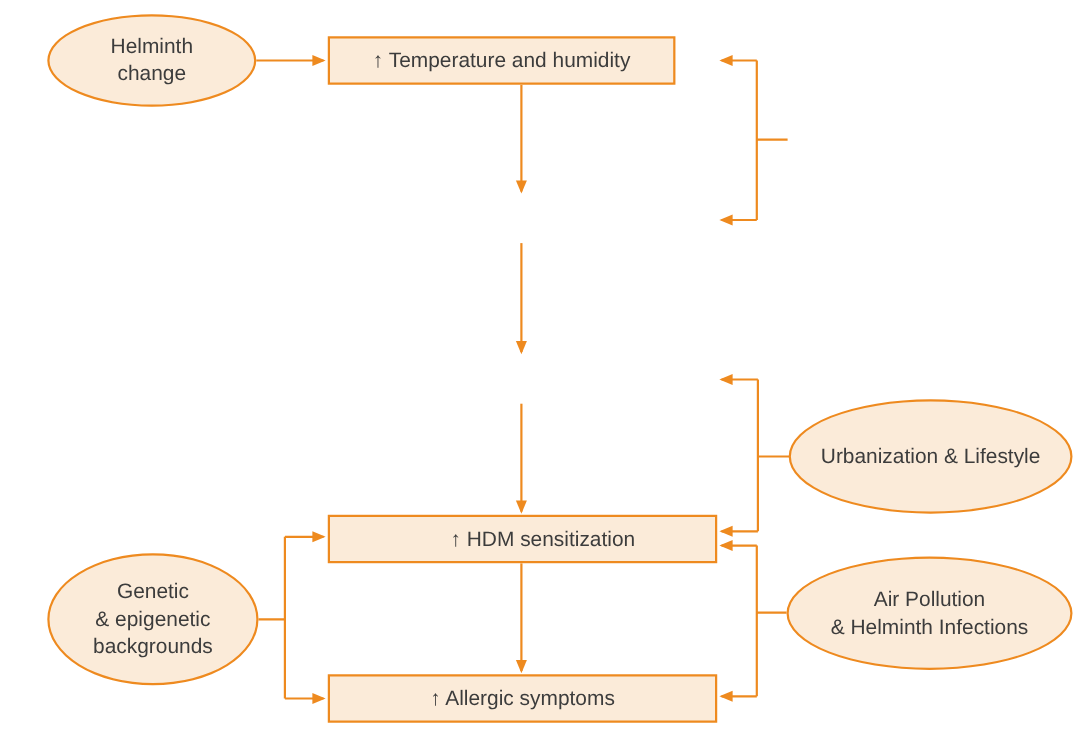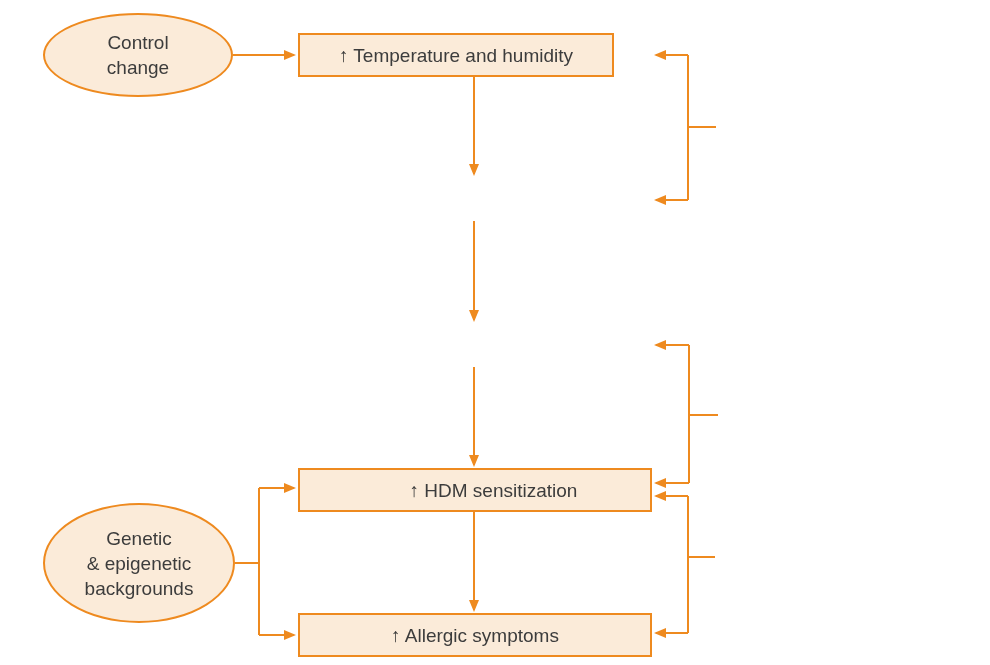--- a/index.html
+++ b/index.html
@@ -88,26 +88,33 @@
     <path class="edge" d="M715,557 L688,557 M688,496 L688,633"></path>
     <path class="edge" d="M688,496 L656,496" marker-end="url(#arr)"></path>
     <path class="edge" d="M688,633 L656,633" marker-end="url(#arr)"></path>
 
     <path class="edge" d="M235,563 L259,563 M259,488 L259,635"></path>
     <path class="edge" d="M259,488 L294,488" marker-end="url(#arr)"></path>
     <path class="edge" d="M259,635 L294,635" marker-end="url(#arr)"></path>
   </svg>
 
   <div class="node ellipse" style="left:43px; top:13px; width:190px; height:84px;">
-    <span class="label">Control
+    <span class="label">Helminth
 change</span>
   </div>
 
 
+  <div class="node ellipse" style="left:717px; top:363px; width:258px; height:104px;">
+    <span class="label">Urbanization &amp; Lifestyle</span>
+  </div>
 
+  <div class="node ellipse" style="left:715px; top:506px; width:260px; height:103px;">
+    <span class="label">Air Pollution
+&amp; Helminth Infections</span>
+  </div>
 
   <div class="node ellipse" style="left:43px; top:503px; width:192px; height:120px;">
     <span class="label">Genetic
 &amp; epigenetic
 backgrounds</span>
   </div>
 
   <div class="node rect" style="left:298px; top:33px; width:316px; height:44px;">
     <span class="label">↑ Temperature and humidity</span>
   </div>

